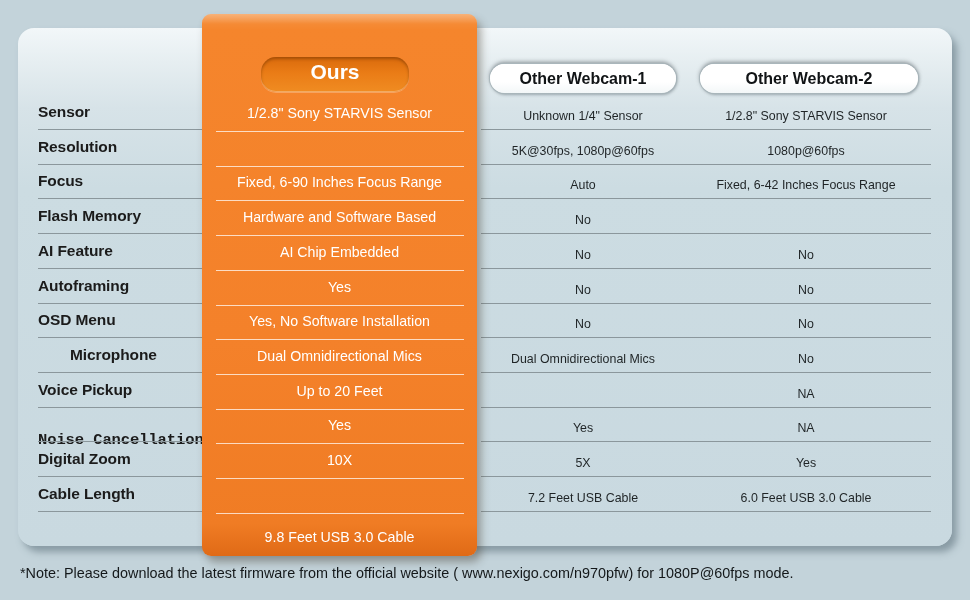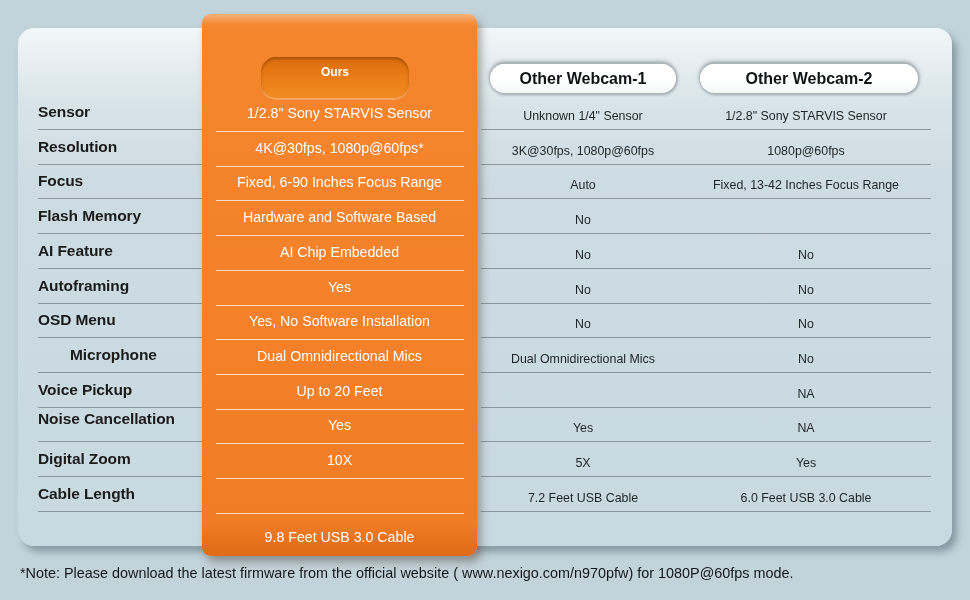--- a/index.html
+++ b/index.html
@@ -111,29 +111,29 @@
     border-radius: 9px 9px 0 0;
     background: linear-gradient(to bottom, rgba(255,255,255,0.28), rgba(255,255,255,0));
     pointer-events: none;
   }
 
   .ours-badge {
     position: absolute;
     left: 59px;
     top: 43px;
     width: 148px;
-    height: 42px;
+    height: 35px;
     border-radius: 15px;
     background: linear-gradient(to bottom, #d96a0c 0%, #ea7c16 45%, #f08c22 100%);
     box-shadow:
       inset 0 2px 3px rgba(120,55,0,0.55),
       inset 0 -1px 0 rgba(255,255,255,0.30),
       0 1px 0 rgba(255,255,255,0.25);
     color: #ffffff;
-    font-size: 12px;
+    font-size: 21px;
     font-weight: bold;
     line-height: 30px;
     text-align: center;
   }
 
   .ocell {
     position: absolute;
     left: 10px;
     width: 255px;
     text-align: center;
@@ -198,38 +198,38 @@
   <div class="label-col">
       <div class="row-label" style="top: 103px;">Sensor</div>
       <div class="row-label" style="top: 137.7px;">Resolution</div>
       <div class="row-label" style="top: 172.4px;">Focus</div>
       <div class="row-label" style="top: 207.1px;">Flash Memory</div>
       <div class="row-label" style="top: 241.8px;">AI Feature</div>
       <div class="row-label" style="top: 276.5px;">Autoframing</div>
       <div class="row-label" style="top: 311.2px;">OSD Menu</div>
       <div class="row-label" style="top: 345.9px; margin-left: 32px;">Microphone</div>
       <div class="row-label" style="top: 380.6px;">Voice Pickup</div>
-      <div class="row-label" style="top: 410px;">Noise Cancellation</div>
+      <div class="row-label" style="top: 431px; font-family: Liberation Mono, monospace;">Noise Cancellation</div>
       <div class="row-label" style="top: 450px;">Digital Zoom</div>
       <div class="row-label" style="top: 484.7px;">Cable Length</div>
     </div>
 <div class="row-label-rule" style="top: 129px;"></div>
     <div class="cell col1" style="top: 109px;">Unknown 1/4" Sensor</div>
     <div class="cell-rule rule1" style="top: 129px;"></div>
     <div class="cell col2" style="top: 109px;">1/2.8" Sony STARVIS Sensor</div>
     <div class="cell-rule rule2" style="top: 129px;"></div>
     <div class="row-label-rule" style="top: 163.7px;"></div>
-    <div class="cell col1" style="top: 143.7px;">3K@30fps, 1080p@60fps</div>
+    <div class="cell col1" style="top: 143.7px;">5K@30fps, 1080p@60fps</div>
     <div class="cell-rule rule1" style="top: 163.7px;"></div>
     <div class="cell col2" style="top: 143.7px;">1080p@60fps</div>
     <div class="cell-rule rule2" style="top: 163.7px;"></div>
     <div class="row-label-rule" style="top: 198.4px;"></div>
     <div class="cell col1" style="top: 178.4px;">Auto</div>
     <div class="cell-rule rule1" style="top: 198.4px;"></div>
-    <div class="cell col2" style="top: 178.4px;">Fixed, 13-42 Inches Focus Range</div>
+    <div class="cell col2" style="top: 178.4px;">Fixed, 6-42 Inches Focus Range</div>
     <div class="cell-rule rule2" style="top: 198.4px;"></div>
     <div class="row-label-rule" style="top: 233.1px;"></div>
     <div class="cell col1" style="top: 213.1px;">No</div>
     <div class="cell-rule rule1" style="top: 233.1px;"></div>
     <div class="cell-rule rule2" style="top: 233.1px;"></div>
     <div class="row-label-rule" style="top: 267.8px;"></div>
     <div class="cell col1" style="top: 247.8px;">No</div>
     <div class="cell-rule rule1" style="top: 267.8px;"></div>
     <div class="cell col2" style="top: 247.8px;">No</div>
     <div class="cell-rule rule2" style="top: 267.8px;"></div>
@@ -266,21 +266,20 @@
     <div class="cell col1" style="top: 490.7px;">7.2 Feet USB Cable</div>
     <div class="cell-rule rule1" style="top: 510.7px;"></div>
     <div class="cell col2" style="top: 490.7px;">6.0 Feet USB 3.0 Cable</div>
     <div class="cell-rule rule2" style="top: 510.7px;"></div>
   </div>
 
 <div id="orange">
   <div class="ours-badge">Ours</div>
 <div class="ocell" style="top: 91px;">1/2.8" Sony STARVIS Sensor</div>
     <div class="orule" style="top: 117px;"></div>
-    <div class="ocell" style="top: 125.7px;">4K@30fps, 1080p@60fps*</div>
     <div class="orule" style="top: 151.7px;"></div>
     <div class="ocell" style="top: 160.4px;">Fixed, 6-90 Inches Focus Range</div>
     <div class="orule" style="top: 186.4px;"></div>
     <div class="ocell" style="top: 195.1px;">Hardware and Software Based</div>
     <div class="orule" style="top: 221.1px;"></div>
     <div class="ocell" style="top: 229.8px;">AI Chip Embedded</div>
     <div class="orule" style="top: 255.8px;"></div>
     <div class="ocell" style="top: 264.5px;">Yes</div>
     <div class="orule" style="top: 290.5px;"></div>
     <div class="ocell" style="top: 299.2px;">Yes, No Software Installation</div>

